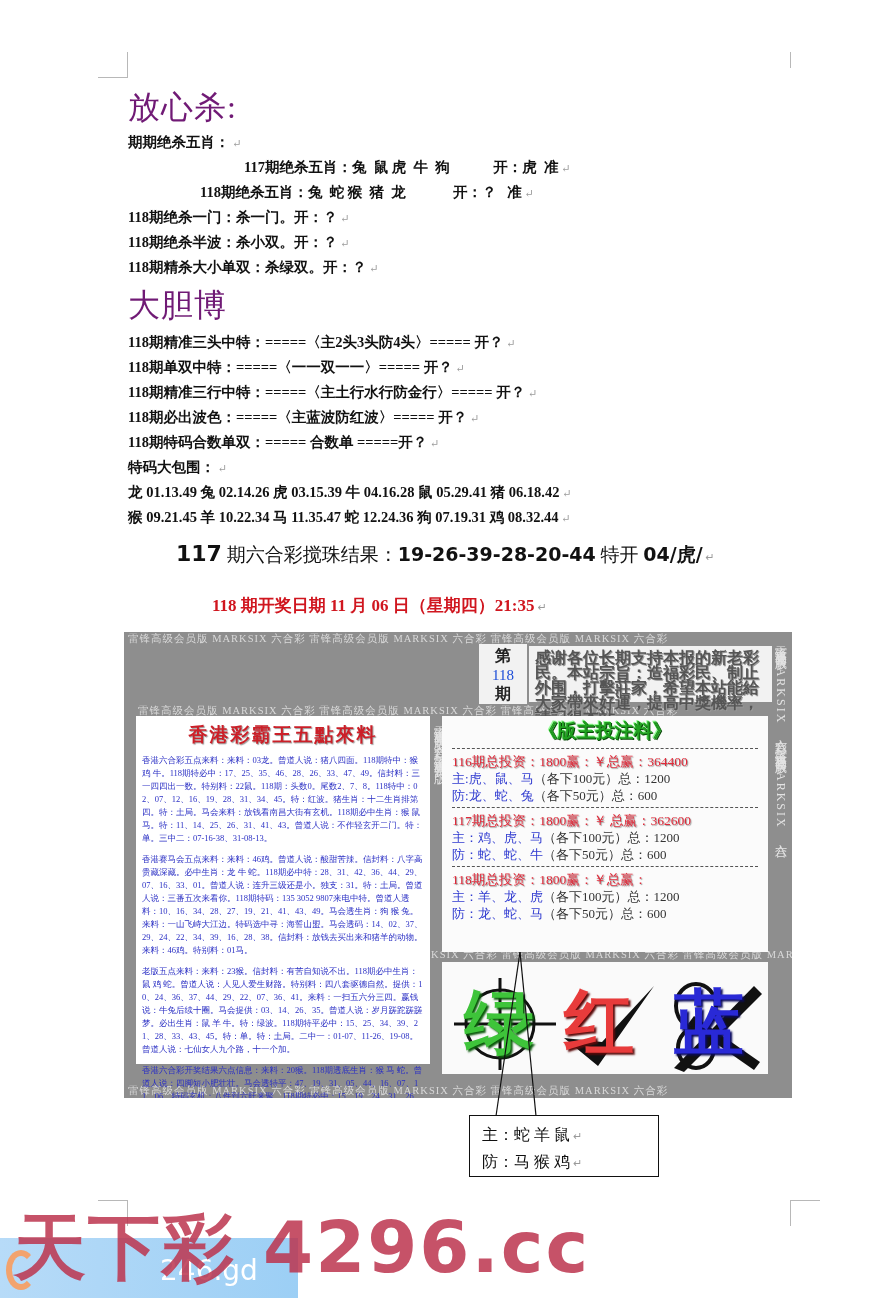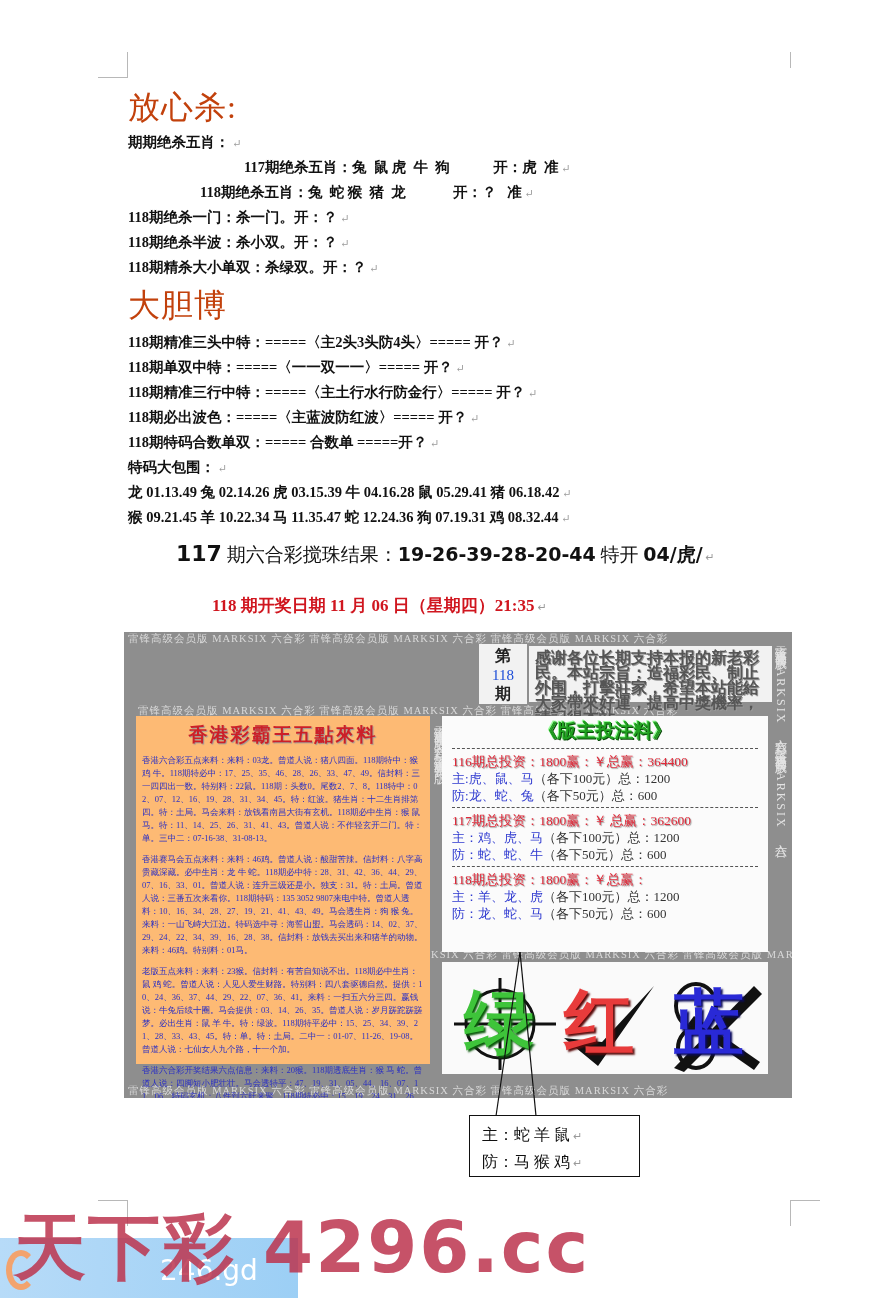--- a/index.html
+++ b/index.html
@@ -5,21 +5,21 @@
   * { box-sizing: border-box; margin: 0; padding: 0; }
   html, body { width: 896px; height: 1298px; background: #fff; overflow: hidden; }
   body { position: relative; font-family: "DejaVu Serif", "Liberation Serif", serif; color: #111; }
 
   .crop { position: absolute; border-color: #b8b8b8; border-style: solid; border-width: 0; }
   .crop.tl { left: 98px; top: 52px; width: 30px; height: 26px; border-right-width: 1px; border-bottom-width: 1px; }
   .crop.tr { left: 790px; top: 52px; width: 30px; height: 16px; border-left-width: 1px; }
   .crop.bl { left: 98px; top: 1200px; width: 30px; height: 26px; border-right-width: 1px; border-top-width: 1px; }
   .crop.br { left: 790px; top: 1200px; width: 30px; height: 26px; border-left-width: 1px; border-top-width: 1px; }
 
-  .h-red { position: absolute; left: 128px; color: #c2410c; font-family: "Liberation Serif", "DejaVu Serif", serif; font-size: 32px; letter-spacing: 1px; }
+  .h-red { position: absolute; left: 128px; color: #701a75; font-family: "Liberation Serif", "DejaVu Serif", serif; font-size: 32px; letter-spacing: 1px; }
   .line { position: absolute; left: 128px; font-size: 14.5px; font-weight: bold; white-space: pre; font-family: "Liberation Serif", "DejaVu Serif", serif; }
   .line.indent { left: 200px; }
   .pm { color: #9a9a9a; font-weight: normal; font-size: 11px; margin-left: 3px; }
 
   .result { position: absolute; left: 176px; top: 541px; font-size: 19px; font-weight: bold; font-family: "DejaVu Sans", "Liberation Sans", sans-serif; white-space: pre; }
   .result .cn { font-weight: normal; font-family: "Liberation Serif", serif; }
   .result .big { font-size: 22px; }
   .drawdate { position: absolute; left: 212px; top: 594px; color: #d0161f; font-size: 17px; font-weight: bold; font-family: "Liberation Serif", serif; white-space: pre; }
 
   
@@ -29,42 +29,42 @@
   .title-panel { position: absolute; left: 12px; top: 12px; width: 340px; height: 60px; background: #f2f2f2; }
   .title-text { position: absolute; left: 6px; top: 2px; font-size: 46px; font-weight: bold; font-family: "DejaVu Serif", serif; letter-spacing: 4px; white-space: nowrap; }
   .title-text .dark { color: #111; text-shadow: 2px 2px 3px #777; }
   .title-text .grey { color: #6e6e6e; text-shadow: 2px 2px 3px #aaa; }
   .issue-panel { position: absolute; left: 355px; top: 12px; width: 48px; height: 60px; background: #f2f2f2; text-align: center; font-family: "Liberation Serif", serif; }
   .issue-panel .di { font-size: 16px; font-weight: bold; color: #222; display: block; margin-top: 2px; }
   .issue-panel .num { font-size: 15px; color: #1d4ed8; display: block; }
   .issue-panel .qi { font-size: 16px; font-weight: bold; color: #222; display: block; }
   .welcome { position: absolute; left: 405px; top: 14px; width: 243px; height: 56px; background: #f2f2f2; font-size: 16px; line-height: 15px; color: #555; font-weight: bold; padding: 4px 6px; font-family: "Liberation Serif", serif; text-shadow: 1px 1px 0 #999; }
 
-  .left-panel { position: absolute; left: 12px; top: 84px; width: 294px; height: 348px; background: #fdba74; padding: 6px 6px; }
+  .left-panel { position: absolute; left: 12px; top: 84px; width: 294px; height: 348px; background: #ffffff; padding: 6px 6px; }
   .lp-title { text-align: center; color: #cc1f28; font-size: 19px; font-weight: bold; font-family: "Liberation Serif", serif; text-shadow: 1px 1px 1px #999; margin-bottom: 6px; letter-spacing: 2px; }
   .lp-para { color: #2a2fc4; font-size: 8.5px; line-height: 13px; margin-bottom: 8px; font-family: "Liberation Serif", serif; word-break: break-all; }
 
   .right-panel { position: absolute; left: 318px; top: 84px; width: 326px; height: 236px; background: #fbfbfb; padding: 2px 10px; }
   .rp-title { text-align: center; color: #1fa01f; font-size: 19px; font-weight: bold; font-family: "Liberation Serif", serif; text-shadow: 1px 1px 0 #0a4a0a, -1px -1px 0 #9f9; margin-bottom: 4px; }
   .bet { border-top: 1px dashed #555; padding-top: 4px; margin-top: 3px; font-family: "Liberation Serif", serif; }
   .bet .hd { color: #e02a3a; font-size: 13.5px; text-shadow: 1px 1px 1px #999; line-height: 17px; white-space: nowrap; }
   .bet .row { font-size: 13px; line-height: 17px; white-space: nowrap; color: #333; }
   .bet .row .z { color: #2f3ad0; }
 
   .colors-panel { position: absolute; left: 318px; top: 330px; width: 326px; height: 112px; background: #fafafa; }
   .glyph { position: absolute; top: 14px; font-size: 70px; font-family: "DejaVu Serif", serif; font-weight: bold; }
   .glyph.green { left: 22px; color: #3ec43a; text-shadow: 2px 2px 2px #0b5a0b; }
   .glyph.red { left: 122px; color: #e83b3b; text-shadow: 2px 2px 2px #5a0b0b; }
   .glyph.blue { left: 232px; color: #2929d6; text-shadow: 2px 2px 2px #0b0b5a; }
   .crosshair { position: absolute; left: 8px; top: 10px; width: 110px; height: 100px; }
   .chk { position: absolute; left: 116px; top: 18px; width: 100px; height: 90px; }
   .xmark { position: absolute; left: 222px; top: 14px; width: 100px; height: 96px; }
 
   
-  .callout { position: absolute; left: 469px; top: 1115px; width: 171px; height: 62px; border: 1px solid #111; background: #fff; padding: 6px 12px; font-size: 16px; line-height: 25px; font-family: "Liberation Serif", serif; }
+  .callout { position: absolute; left: 469px; top: 1115px; width: 190px; height: 62px; border: 1px solid #111; background: #fff; padding: 6px 12px; font-size: 16px; line-height: 25px; font-family: "Liberation Serif", serif; }
   .callout-tail { position: absolute; left: 480px; top: 952px; width: 80px; height: 165px; }
 
   
   .wm1 { position: absolute; left: 0; top: 1238px; width: 298px; height: 60px; background: linear-gradient(90deg, #b7dbf8, #9ccff5); }
   .wm1 .logo { position: absolute; left: 6px; top: 12px; width: 30px; height: 40px; border-radius: 50%; border: 6px solid #f2a36e; border-right-color: transparent; }
   .wm1 .txt { position: absolute; left: 160px; top: 16px; font-size: 28px; color: #fff; font-family: "DejaVu Sans", sans-serif; }
   .wm2 { position: absolute; left: 14px; top: 1200px; font-size: 72px; font-weight: bold; color: rgba(188,52,78,0.85); font-family: "DejaVu Sans", "Liberation Sans", sans-serif; white-space: nowrap; letter-spacing: 2px; }
 </style>
 </head>
 <body>

